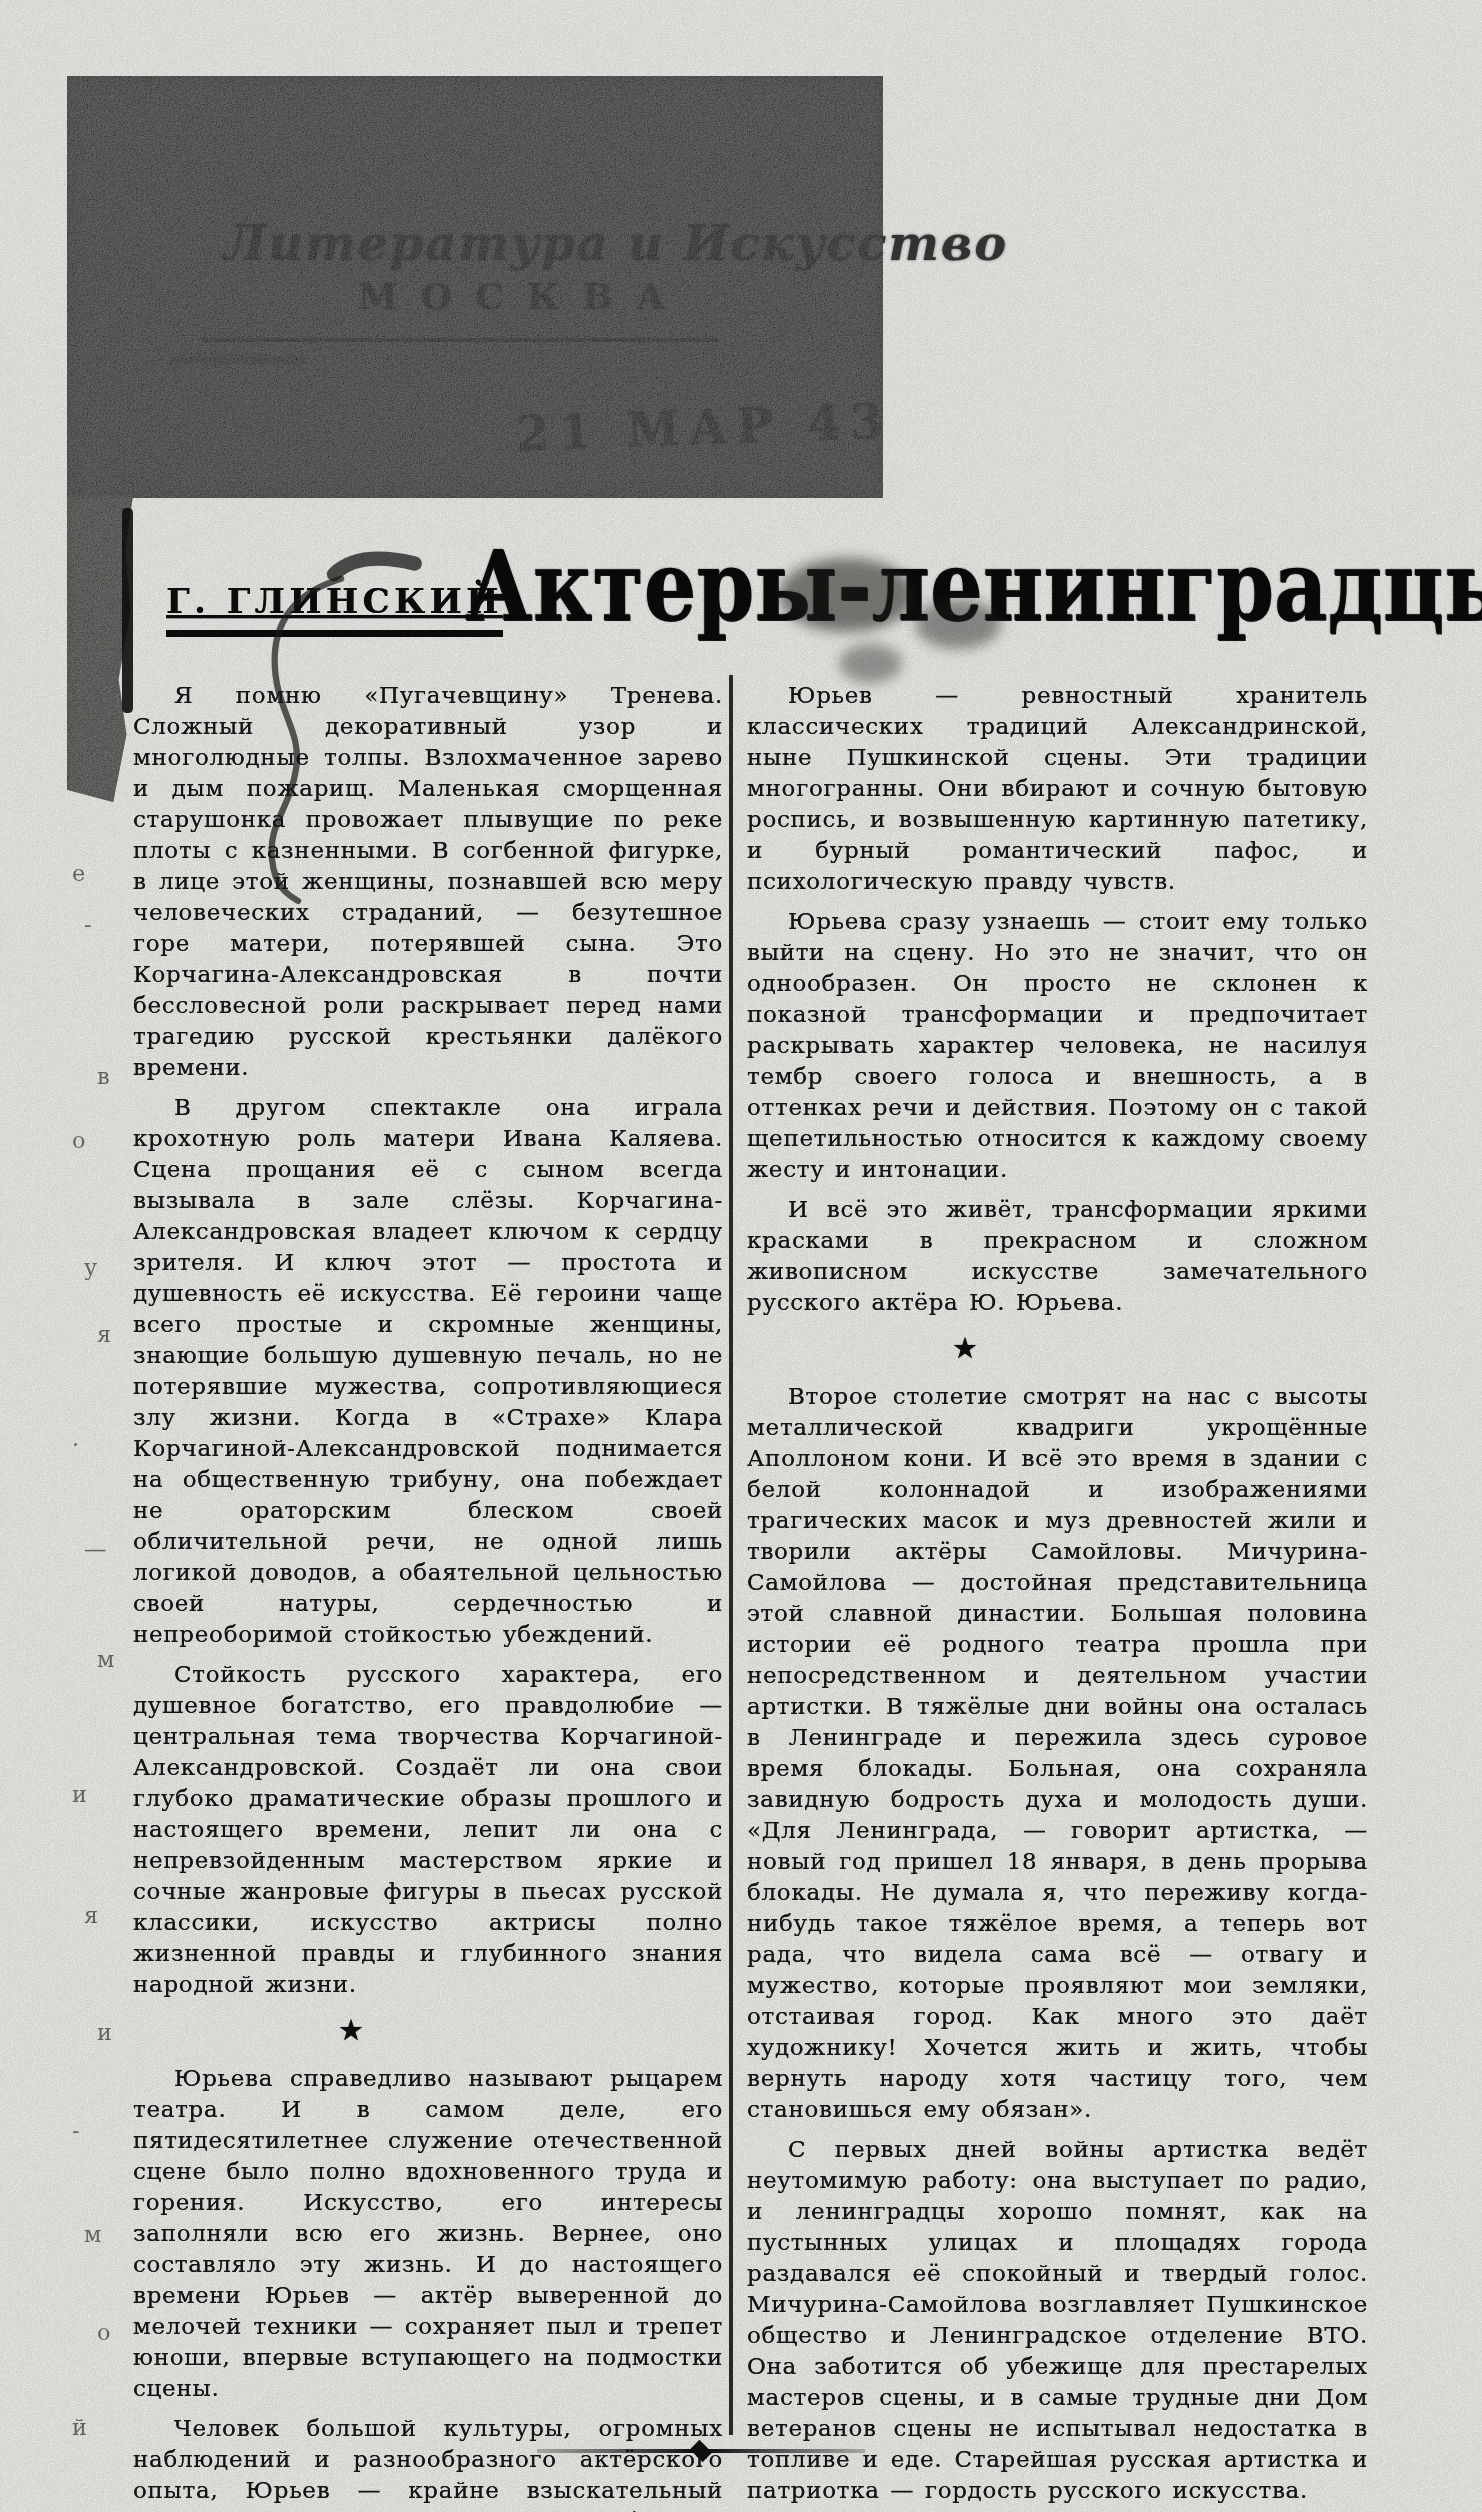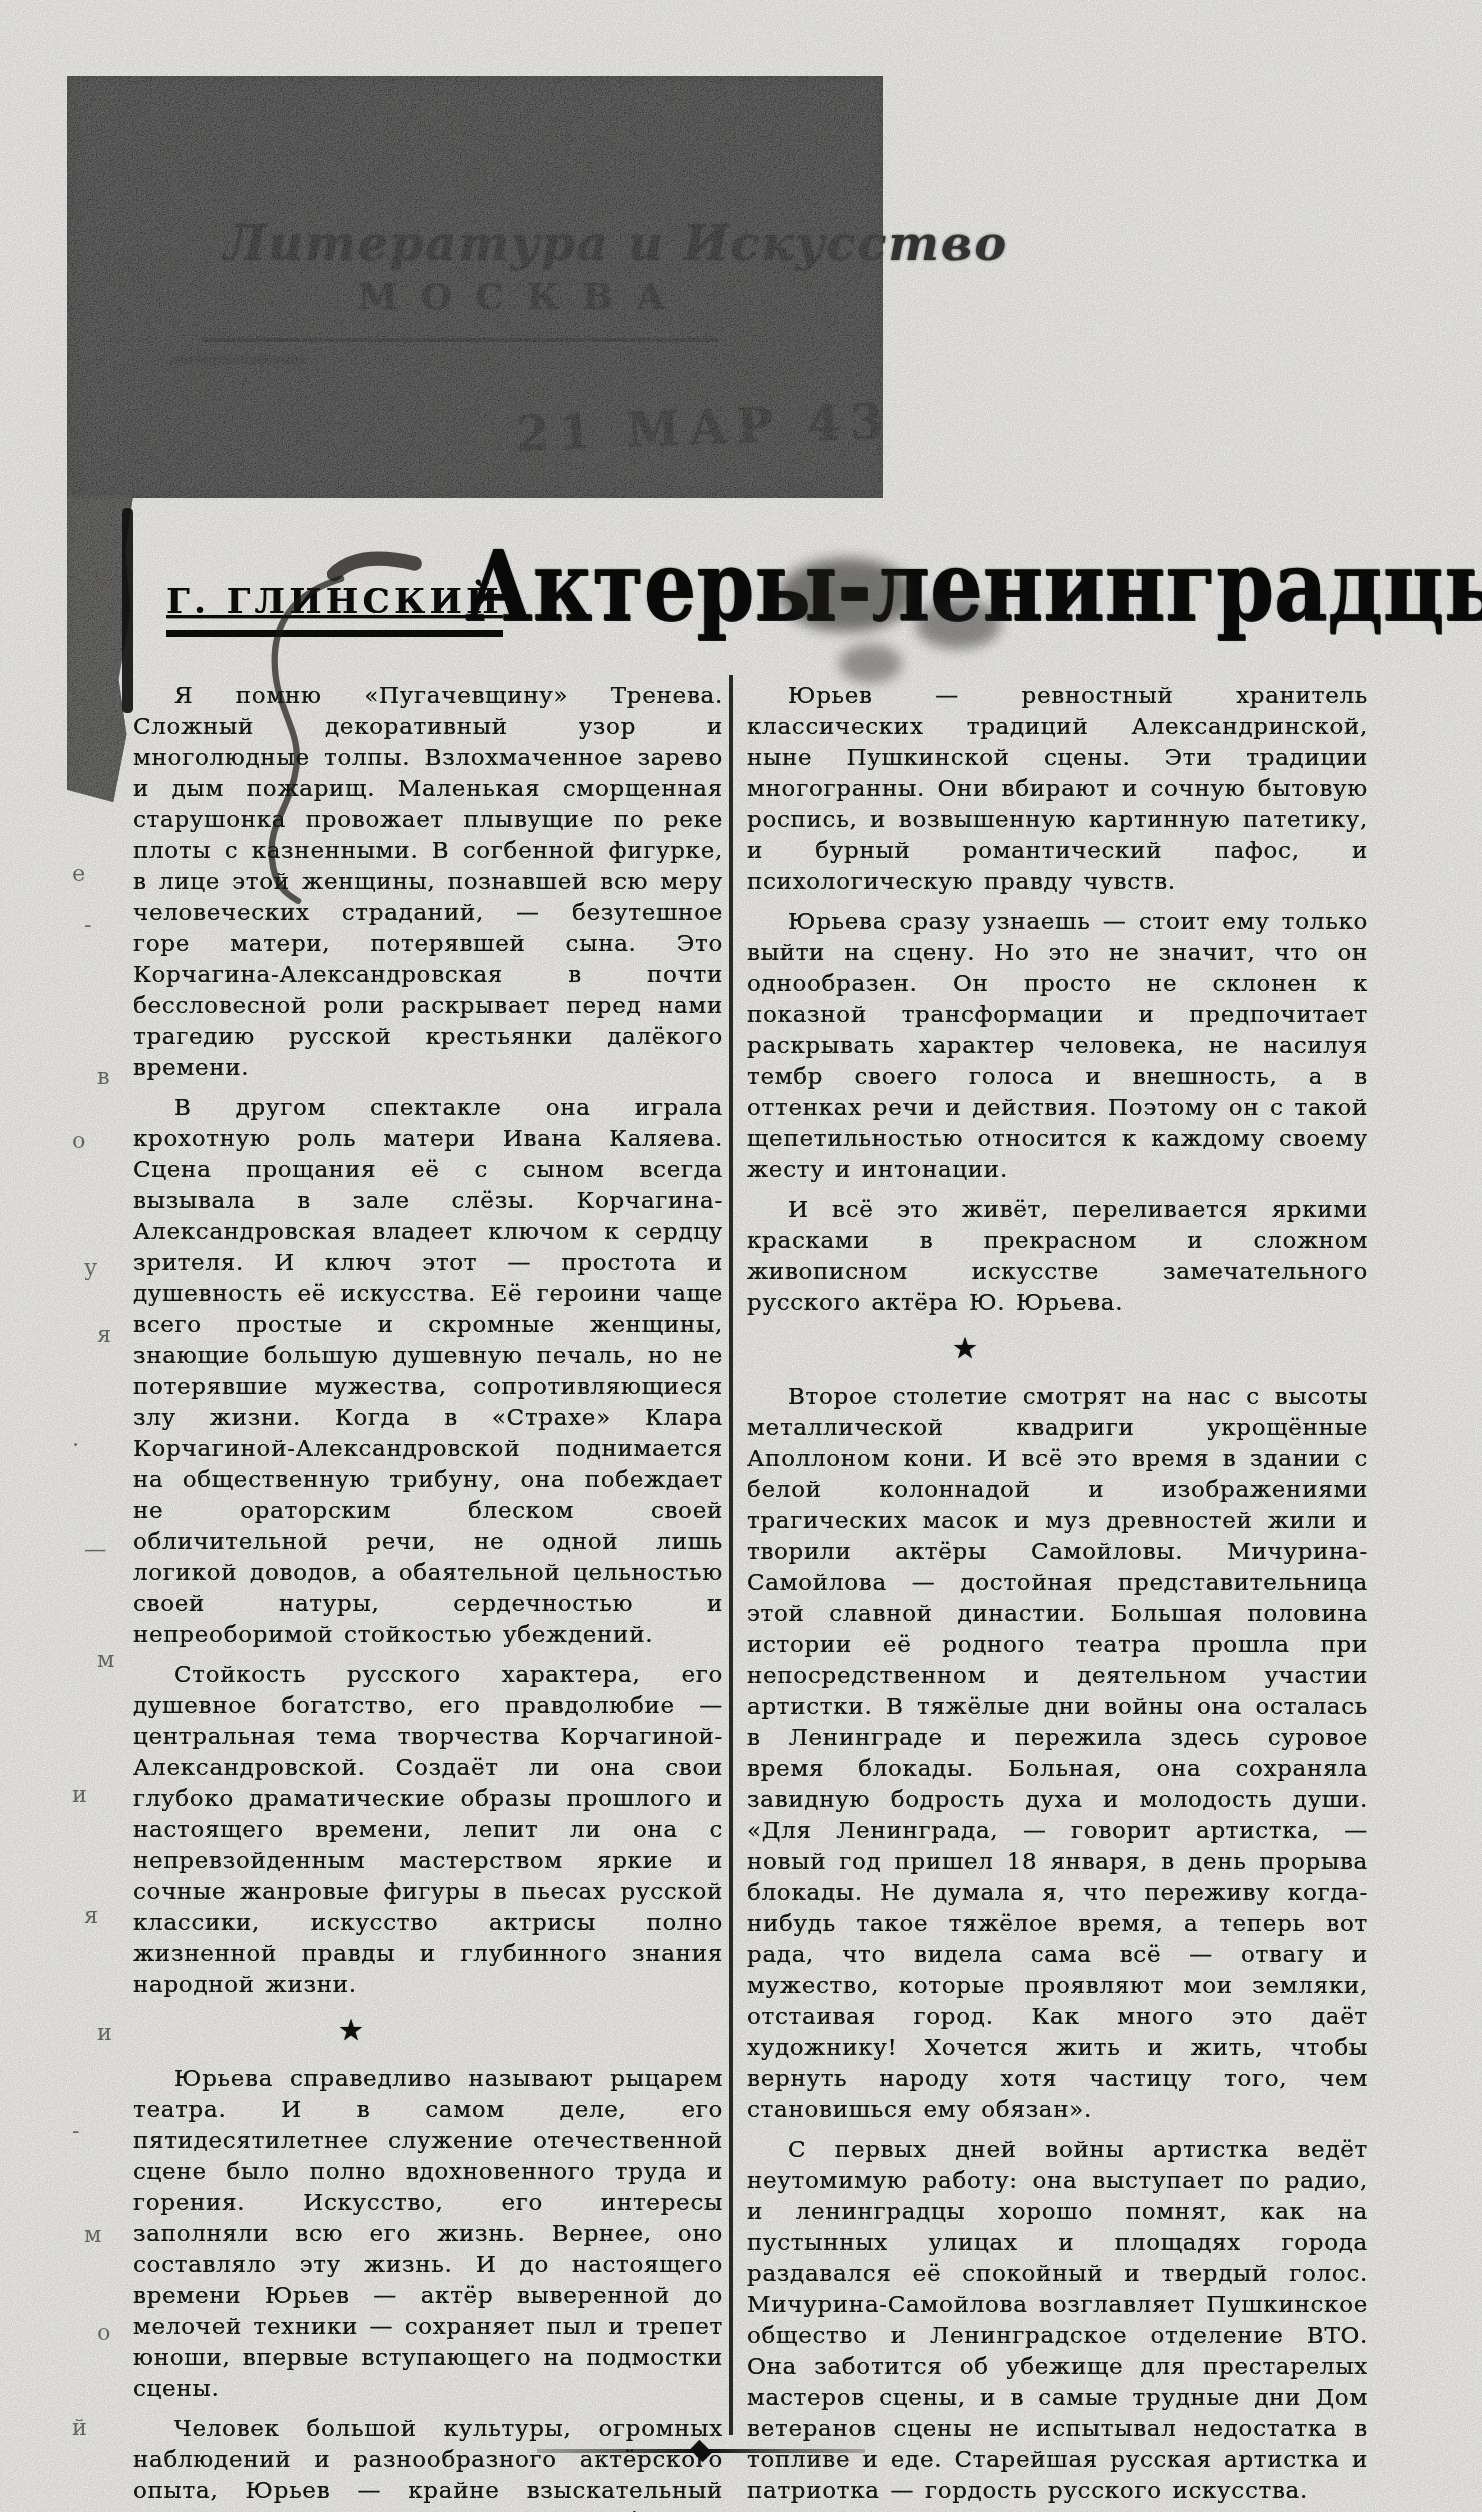--- a/index.html
+++ b/index.html
@@ -176,21 +176,21 @@
       <p class="para">В другом спектакле она играла крохотную роль матери Ивана Каляева. Сцена прощания её с сыном всегда вызывала в зале слёзы. Корчагина-Александровская владеет ключом к сердцу зрителя. И ключ этот — простота и душевность её искусства. Её героини чаще всего простые и скромные женщины, знающие большую душевную печаль, но не потерявшие мужества, сопротивляющиеся злу жизни. Когда в «Страхе» Клара Корчагиной-Александровской поднимается на общественную трибуну, она побеждает не ораторским блеском своей обличительной речи, не одной лишь логикой доводов, а обаятельной цельностью своей натуры, сердечностью и непреоборимой стойкостью убеждений.</p>
       <p class="para">Стойкость русского характера, его душевное богатство, его правдолюбие — центральная тема творчества Корчагиной-Александровской. Создаёт ли она свои глубоко драматические образы прошлого и настоящего времени, лепит ли она с непревзойденным мастерством яркие и сочные жанровые фигуры в пьесах русской классики, искусство актрисы полно жизненной правды и глубинного знания народной жизни.</p>
       <div class="star-sep">★</div>
       <p class="para">Юрьева справедливо называют рыцарем театра. И в самом деле, его пятидесятилетнее служение отечественной сцене было полно вдохновенного труда и горения. Искусство, его интересы заполняли всю его жизнь. Вернее, оно составляло эту жизнь. И до настоящего времени Юрьев — актёр выверенной до мелочей техники — сохраняет пыл и трепет юноши, впервые вступающего на подмостки сцены.</p>
       <p class="para">Человек большой культуры, огромных наблюдений и разнообразного актёрского опыта, Юрьев — крайне взыскательный художник. Сколько раз он играл Арбенина, но к каждому спектаклю «Маскарад» он готовится, как к премьере.</p>
     </div>
   <div class="col-rule"></div>
   <div class="column" id="col-right">
       <p class="para">Юрьев — ревностный хранитель классических традиций Александринской, ныне Пушкинской сцены. Эти традиции многогранны. Они вбирают и сочную бытовую роспись, и возвышенную картинную патетику, и бурный романтический пафос, и психологическую правду чувств.</p>
       <p class="para">Юрьева сразу узнаешь — стоит ему только выйти на сцену. Но это не значит, что он однообразен. Он просто не склонен к показной трансформации и предпочитает раскрывать характер человека, не насилуя тембр своего голоса и внешность, а в оттенках речи и действия. Поэтому он с такой щепетильностью относится к каждому своему жесту и интонации.</p>
-      <p class="para">И всё это живёт, переливается яркими красками в прекрасном и сложном живописном искусстве замечательного русского актёра Ю. Юрьева.</p>
+      <p class="para">И всё это живёт, трансформации яркими красками в прекрасном и сложном живописном искусстве замечательного русского актёра Ю. Юрьева.</p>
       <div class="star-sep">★</div>
       <p class="para">Второе столетие смотрят на нас с высоты металлической квадриги укрощённые Аполлоном кони. И всё это время в здании с белой колоннадой и изображениями трагических масок и муз древностей жили и творили актёры Самойловы. Мичурина-Самойлова — достойная представительница этой славной династии. Большая половина истории её родного театра прошла при непосредственном и деятельном участии артистки. В тяжёлые дни войны она осталась в Ленинграде и пережила здесь суровое время блокады. Больная, она сохраняла завидную бодрость духа и молодость души. «Для Ленинграда, — говорит артистка, — новый год пришел 18 января, в день прорыва блокады. Не думала я, что переживу когда-нибудь такое тяжёлое время, а теперь вот рада, что видела сама всё — отвагу и мужество, которые проявляют мои земляки, отстаивая город. Как много это даёт художнику! Хочется жить и жить, чтобы вернуть народу хотя частицу того, чем становишься ему обязан».</p>
       <p class="para">С первых дней войны артистка ведёт неутомимую работу: она выступает по радио, и ленинградцы хорошо помнят, как на пустынных улицах и площадях города раздавался её спокойный и твердый голос. Мичурина-Самойлова возглавляет Пушкинское общество и Ленинградское отделение ВТО. Она заботится об убежище для престарелых мастеров сцены, и в самые трудные дни Дом ветеранов сцены не испытывал недостатка в топливе и еде. Старейшая русская артистка и патриотка — гордость русского искусства.</p>
     </div>
 
   <div class="ornament">
     <div class="orn-line orn-left"></div>
     <div class="orn-diamond"></div>
     <div class="orn-line orn-right"></div>
   </div>

